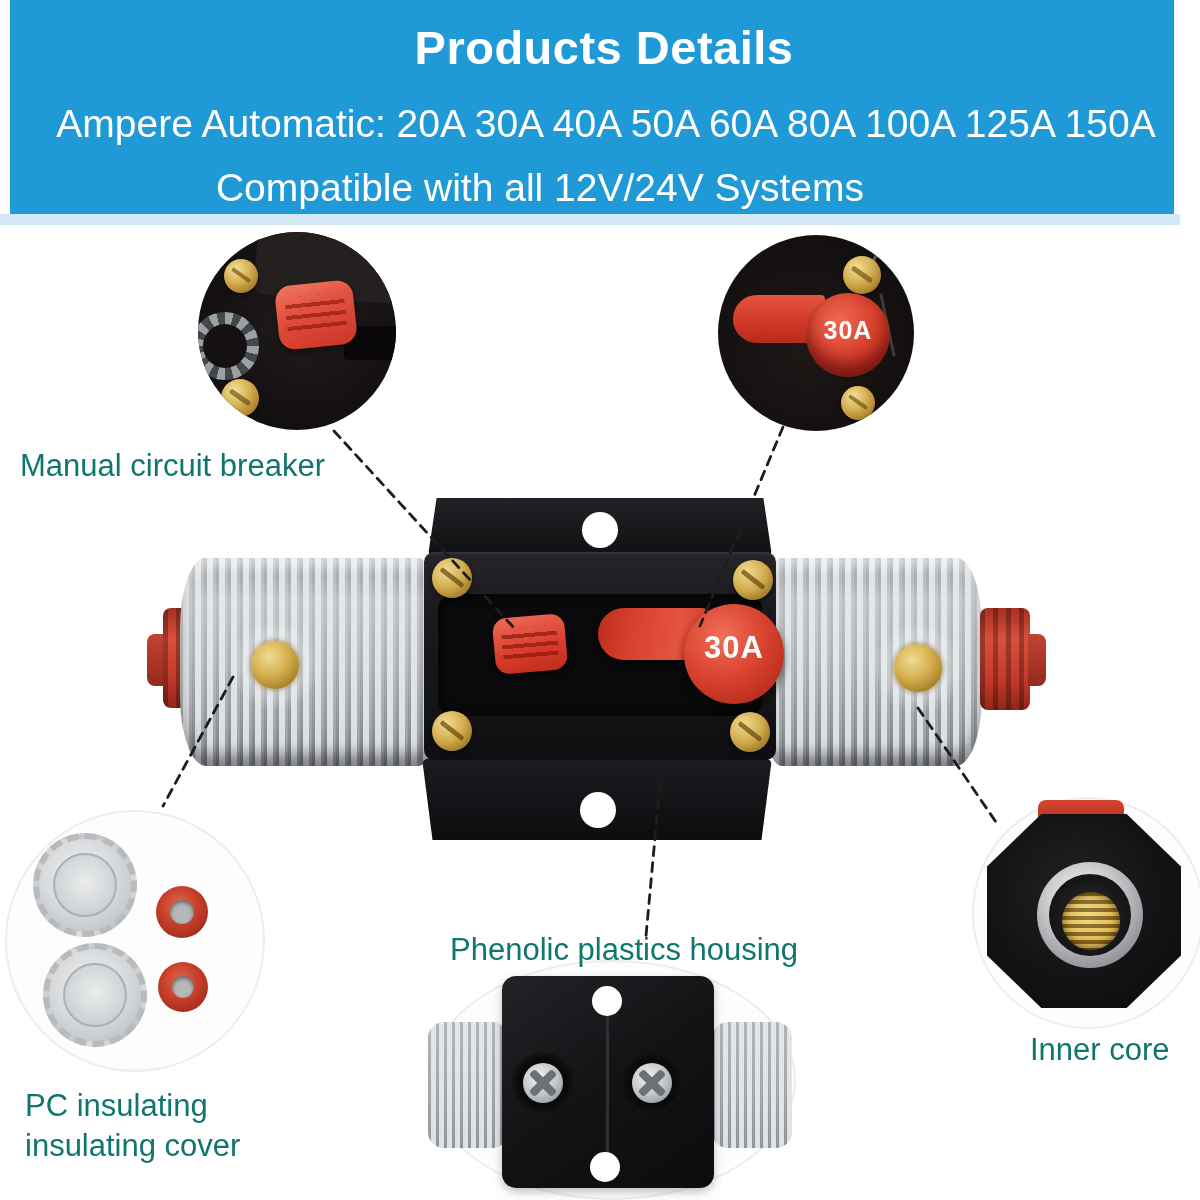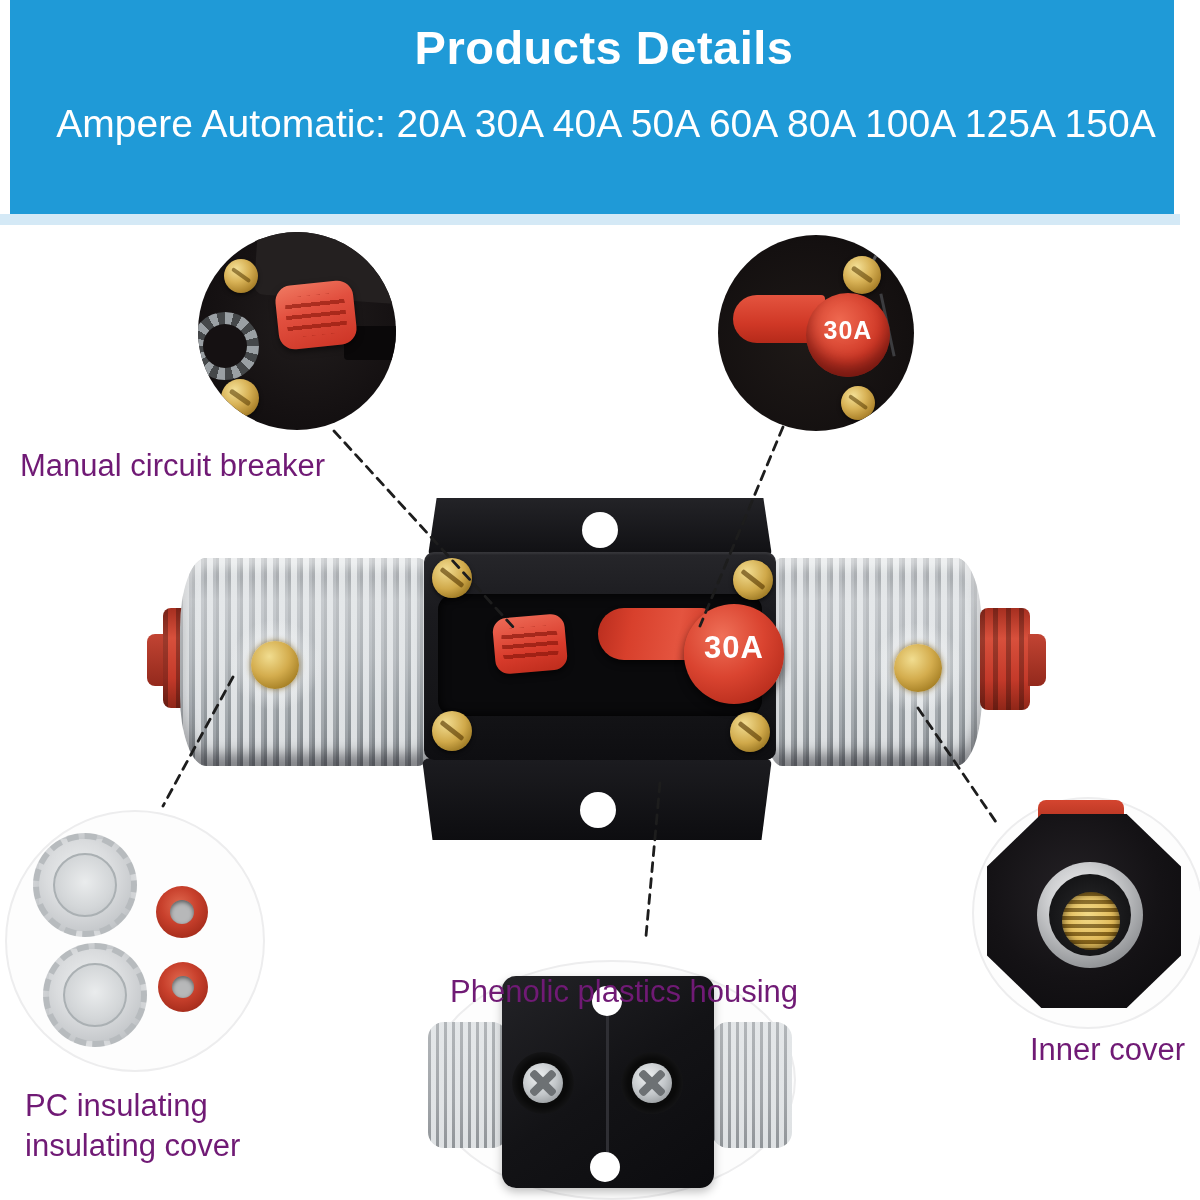--- a/index.html
+++ b/index.html
@@ -10,24 +10,24 @@
   .banner{position:absolute;left:10px;top:0;width:1164px;height:214px;background:#1f9ad7;}
   .banner-strip{position:absolute;left:0;top:214px;width:1180px;height:11px;background:#d4e9f6;}
   .banner-title{position:absolute;top:20px;left:0;width:100%;text-align:center;
     font-size:47px;font-weight:bold;color:#ffffff;transform:translateX(12px);letter-spacing:.5px;}
   .banner-sub1{position:absolute;top:102px;left:0;width:100%;text-align:center;
     font-size:39px;color:#ffffff;transform:translateX(14px);white-space:nowrap;}
   .banner-sub2{position:absolute;top:166px;left:0;width:1060px;text-align:center;
     font-size:39px;color:#ffffff;}
 
   
-  .label{position:absolute;color:#701a75;font-size:31px;line-height:40px;}
+  .label{position:absolute;color:#0f766e;font-size:31px;line-height:40px;}
   .label-manual{left:20px;top:446px;}
   .label-auto{left:808px;top:442px;}
-  .label-phenolic{left:450px;top:972px;}
+  .label-phenolic{left:450px;top:930px;}
   .label-cover{left:25px;top:1086px;width:258px;}
   .label-core{left:1030px;top:1030px;}
 
   
   .leaders{position:absolute;left:0;top:0;z-index:6;pointer-events:none;}
 
   
   .zoom-circle{position:absolute;border-radius:50%;overflow:hidden;}
   .circle-manual{left:198px;top:232px;width:198px;height:198px;
     background:radial-gradient(circle at 55% 45%,#211d1d 0%,#151112 60%,#0d0b0c 100%);}
@@ -188,20 +188,21 @@
     box-shadow:inset 0 0 8px rgba(0,0,0,.6);}
 </style>
 </head>
 <body>
 
 <div class="canvas">
 
   <div class="banner">
     <div class="banner-title">Products Details</div>
     <div class="banner-sub1">Ampere Automatic: 20A 30A 40A 50A 60A 80A 100A 125A 150A</div>
+    <div class="banner-sub2">Compatible with all 12V/24V Systems</div>
   </div>
   <div class="banner-strip"></div>
 
   <div class="zoom-circle circle-manual">
     <div class="m-panel"></div>
     <div class="m-step"></div>
     <div class="m-knurl"></div>
     <div class="gold m-g1"></div>
     <div class="gold m-g2"></div>
     <div class="m-button"></div>
@@ -283,15 +284,15 @@
     <line x1="334" y1="431" x2="515" y2="629" stroke="#1d1d1d" stroke-width="2.8" stroke-dasharray="9 7" stroke-linecap="round"></line>
     <line x1="783" y1="427" x2="700" y2="626" stroke="#1d1d1d" stroke-width="2.8" stroke-dasharray="9 7" stroke-linecap="round"></line>
     <line x1="233" y1="677" x2="163" y2="806" stroke="#1d1d1d" stroke-width="2.8" stroke-dasharray="9 7" stroke-linecap="round"></line>
     <line x1="918" y1="708" x2="998" y2="825" stroke="#1d1d1d" stroke-width="2.8" stroke-dasharray="9 7" stroke-linecap="round"></line>
     <line x1="660" y1="783" x2="646" y2="936" stroke="#1d1d1d" stroke-width="2.8" stroke-dasharray="9 7" stroke-linecap="round"></line>
   </svg>
 
   <div class="label label-manual">Manual circuit breaker</div>
   <div class="label label-phenolic">Phenolic plastics housing</div>
   <div class="label label-cover">PC insulating insulating cover</div>
-  <div class="label label-core">Inner cover</div>
+  <div class="label label-core">Inner core</div>
 
 </div>
 
 </body></html>

